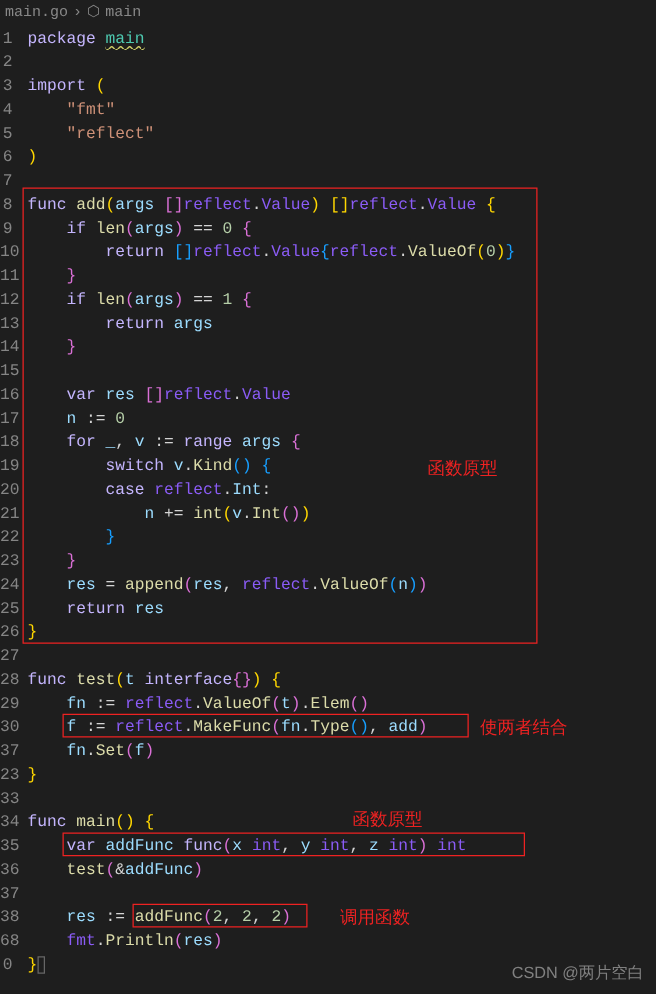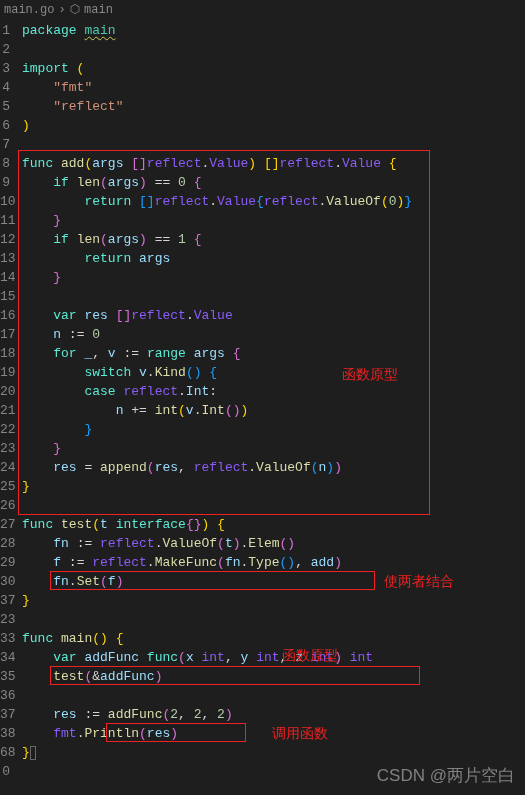--- a/index.html
+++ b/index.html
@@ -33,21 +33,21 @@
       user-select: none;
       width: 22px;
       line-height: 19px;
     }
     .code {
       flex: 1;
       line-height: 19px;
       position: relative;
     }
     .line { white-space: pre; }
-    .kw { color: #5eead4; }
+    .kw { color: #c4b5fd; }
     .pkg-u { color: #4ec9b0; text-decoration: underline wavy #cccc66; text-decoration-thickness: 1px; text-underline-offset: 2px;}
     .str { color: #ce9178; }
     .fn { color: #dcdcaa; }
     .type { color: #8b5cf6; }
     .num { color: #b5cea8; }
     .var { color: #9cdcfe; }
     .paren-y { color: #ffd700; }
     .paren-p { color: #da70d6; }
     .paren-b { color: #179fff; }
     .white { color: #d4d4d4; }
@@ -61,21 +61,21 @@
       color: #ee2222;
       font-size: 14px;
       font-family: sans-serif;
     }
     .cursor-box { border: 1px solid #666; display: inline-block; width: 6px; height: 14px; vertical-align: middle;}
     .watermark {
       position: absolute;
       bottom: 8px;
       right: 10px;
       color: #aaa;
-      font-size: 17px;
+      font-size: 13px;
       font-family: sans-serif;
       opacity: 0.7;
     }
   </style>
 </head>
 <body>
 
 <div class="breadcrumb">
   <span>main.go</span>
   <span>›</span>
@@ -144,20 +144,21 @@
       <div class="line">&nbsp;</div>
       <div class="line"><span class="white">    </span><span class="kw">var </span><span class="var">res </span><span class="paren-p">[]</span><span class="type">reflect</span><span class="white">.</span><span class="type">Value</span></div>
       <div class="line"><span class="white">    </span><span class="var">n </span><span class="white">:= </span><span class="num">0</span></div>
       <div class="line"><span class="white">    </span><span class="kw">for </span><span class="var">_</span><span class="white">, </span><span class="var">v </span><span class="white">:= </span><span class="kw">range </span><span class="var">args </span><span class="paren-p">{</span></div>
       <div class="line"><span class="white">        </span><span class="kw">switch </span><span class="var">v</span><span class="white">.</span><span class="fn">Kind</span><span class="paren-b">() </span><span class="paren-b">{</span></div>
       <div class="line"><span class="white">        </span><span class="kw">case </span><span class="type">reflect</span><span class="white">.</span><span class="var">Int</span><span class="white">:</span></div>
       <div class="line"><span class="white">            </span><span class="var">n </span><span class="white">+= </span><span class="fn">int</span><span class="paren-y">(</span><span class="var">v</span><span class="white">.</span><span class="fn">Int</span><span class="paren-p">()</span><span class="paren-y">)</span></div>
       <div class="line"><span class="white">        </span><span class="paren-b">}</span></div>
       <div class="line"><span class="white">    </span><span class="paren-p">}</span></div>
       <div class="line"><span class="white">    </span><span class="var">res </span><span class="white">= </span><span class="fn">append</span><span class="paren-p">(</span><span class="var">res</span><span class="white">, </span><span class="type">reflect</span><span class="white">.</span><span class="fn">ValueOf</span><span class="paren-b">(</span><span class="var">n</span><span class="paren-b">)</span><span class="paren-p">)</span></div>
+      <div class="line"><span class="white">    </span><span class="kw">return </span><span class="var">res</span></div>
       <div class="line"><span class="paren-y">}</span></div>
       <div class="line">&nbsp;</div>
       <div class="line"><span class="kw">func </span><span class="fn">test</span><span class="paren-y">(</span><span class="var">t </span><span class="kw">interface</span><span class="paren-p">{}</span><span class="paren-y">) </span><span class="paren-y">{</span></div>
       <div class="line"><span class="white">    </span><span class="var">fn </span><span class="white">:= </span><span class="type">reflect</span><span class="white">.</span><span class="fn">ValueOf</span><span class="paren-p">(</span><span class="var">t</span><span class="paren-p">)</span><span class="white">.</span><span class="fn">Elem</span><span class="paren-p">()</span></div>
       <div class="line"><span class="white">    </span><span class="var">f </span><span class="white">:= </span><span class="type">reflect</span><span class="white">.</span><span class="fn">MakeFunc</span><span class="paren-p">(</span><span class="var">fn</span><span class="white">.</span><span class="fn">Type</span><span class="paren-b">()</span><span class="white">, </span><span class="var">add</span><span class="paren-p">)</span></div>
       <div class="line"><span class="white">    </span><span class="var">fn</span><span class="white">.</span><span class="fn">Set</span><span class="paren-p">(</span><span class="var">f</span><span class="paren-p">)</span></div>
       <div class="line"><span class="paren-y">}</span></div>
       <div class="line">&nbsp;</div>
       <div class="line"><span class="kw">func </span><span class="fn">main</span><span class="paren-y">() {</span></div>
       <div class="line"><span class="white">    </span><span class="kw">var </span><span class="var">addFunc </span><span class="kw">func</span><span class="paren-p">(</span><span class="var">x </span><span class="type">int</span><span class="white">, </span><span class="var">y </span><span class="type">int</span><span class="white">, </span><span class="var">z </span><span class="type">int</span><span class="paren-p">) </span><span class="type">int</span></div>

